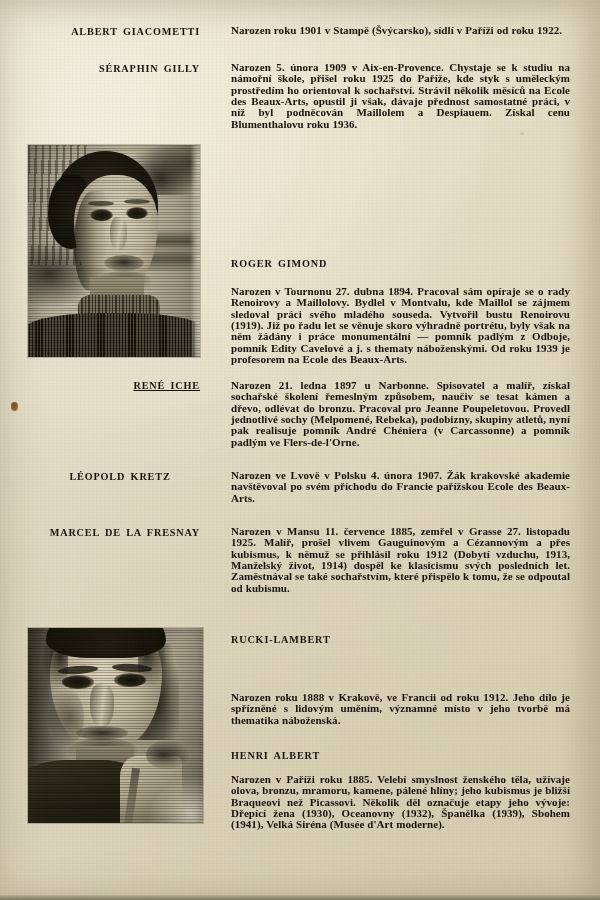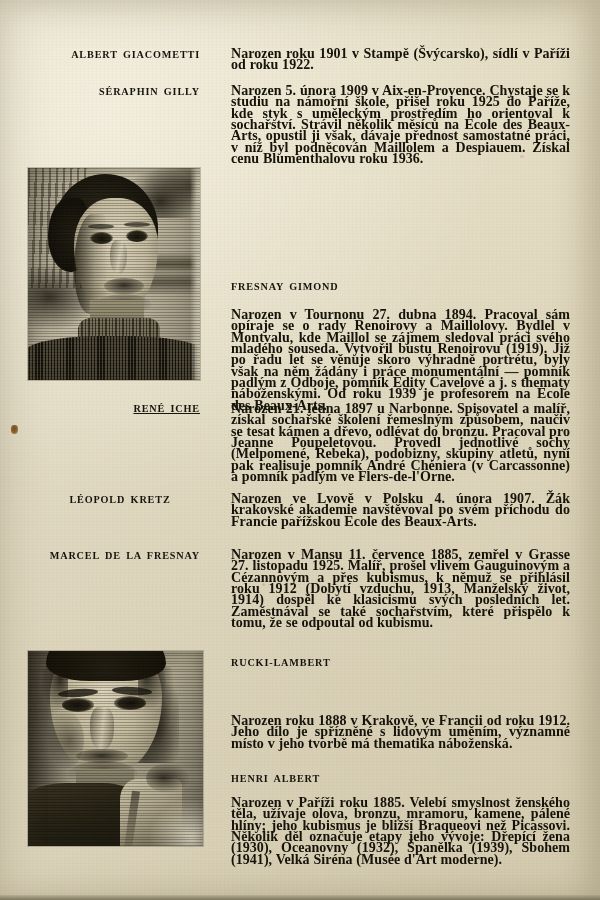--- a/index.html
+++ b/index.html
@@ -43,41 +43,41 @@
     box-shadow: inset 0 0 46px rgba(130,118,88,0.33), inset -14px 0 26px rgba(128,116,86,0.18);
   }
   .bottom-edge {
     position: absolute;
     left: 0; right: 0; bottom: 0;
     height: 5px;
     background: linear-gradient(180deg, rgba(150,140,112,0.30), rgba(104,97,74,0.75));
     pointer-events: none;
   }
 
-  .content { position: absolute; inset: 0; margin-top: 23px; }
+  .content { position: absolute; inset: 0; }
 
   
   .entry { position: absolute; }
   .name {
     position: absolute;
     font-weight: bold;
     font-size: 10.2px;
     letter-spacing: 0.85px;
     word-spacing: 2px;
     color: #14120c;
     text-align: right;
     white-space: nowrap;
     line-height: 12px;
   }
   .name.left-aligned { text-align: left; }
   .body {
     position: absolute;
     left: 231px;
     width: 339px;
-    font-size: 14px;
+    font-size: 11px;
     line-height: 11.35px;
     text-align: justify;
     font-weight: bold;
     letter-spacing: 0.05px;
     word-spacing: 0.2px;
     color: #141209;
     text-rendering: optimizeLegibility;
   }
 
   
@@ -350,21 +350,21 @@
       <div class="ph-layer" id="p1-chin-shadow"></div>
       <div class="ph-layer" id="p1-neck"></div>
       <div class="ph-layer" id="p1-collar"></div>
       <div class="ph-layer" id="p1-sweater"></div>
       <div class="ph-layer" id="p1-white-edge"></div>
       <div class="halftone"></div>
       <div class="vignette"></div>
     </div>
 
     <div class="entry">
-      <div class="name left-aligned" style="left:231px; top:258px; width:300px;">FRESNAY GIMOND</div>
+      <div class="name left-aligned" style="left:231px; top:258px; width:300px;">ROGER GIMOND</div>
       <div class="body" style="top:286px;">Narozen v Tournonu 27. dubna 1894. Pracoval sám opíraje se o rady Renoirovy a Maillolovy. Bydlel v Montvalu, kde Maillol se zájmem sledoval práci svého mladého souseda. Vytvořil bustu Renoirovu (1919). Již po řadu let se věnuje skoro výhradně portrétu, byly však na něm žádány i práce monumentální — pomník padlým z Odboje, pomník Edity Cavelové a j. s thematy náboženskými. Od roku 1939 je profesorem na Ecole des Beaux-Arts.</div>
     </div>
 
     <div class="entry">
       <div class="name" style="left:40px; top:380px; width:160px;text-decoration:underline;">RENÉ  ICHE</div>
       <div class="body" style="top:380px;">Narozen 21. ledna 1897 u Narbonne. Spisovatel a malíř, získal sochařské školení řemeslným způsobem, naučiv se tesat kámen a dřevo, odlévat do bronzu. Pracoval pro Jeanne Poupeletovou. Provedl jednotlivé sochy (Melpomené, Rebeka), podobizny, skupiny atletů, nyní pak realisuje pomník André Chéniera (v Carcassonne) a pomník padlým ve Flers-de-l'Orne.</div>
     </div>
 
     <div class="entry">
       <div class="name" style="left:40px; top:471px; width:160px;text-align:center;">LÉOPOLD  KRETZ</div>

